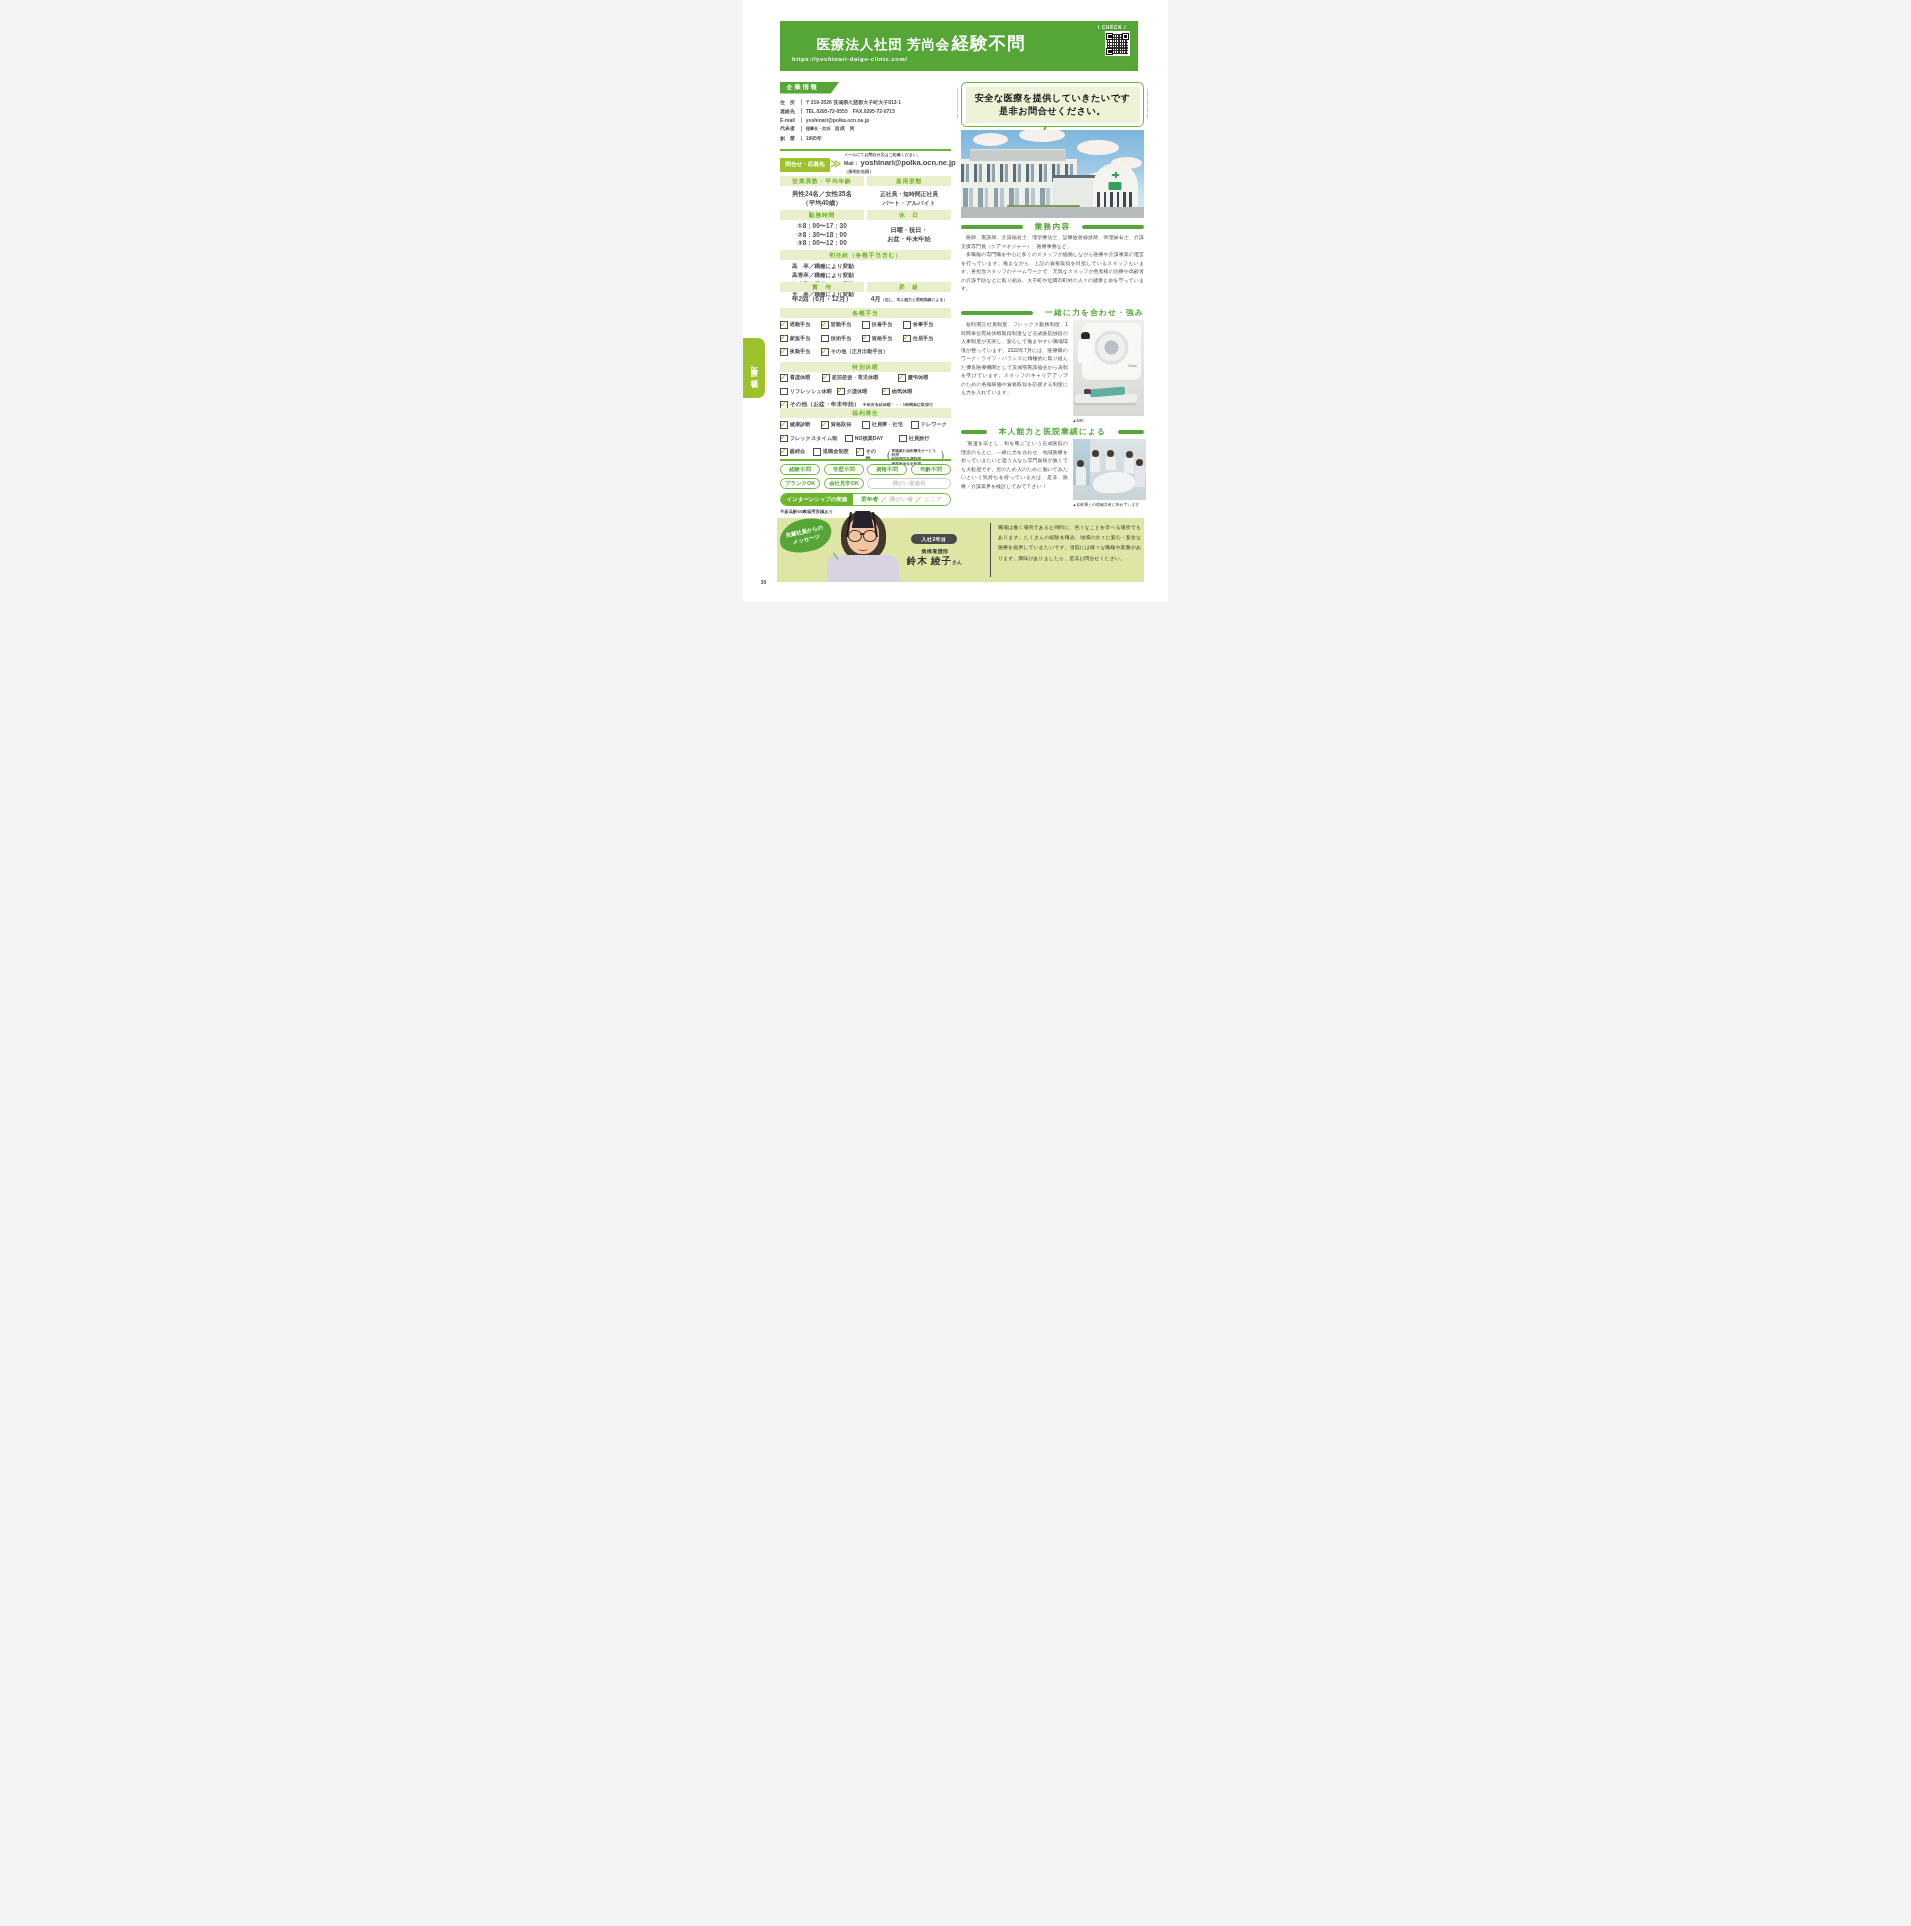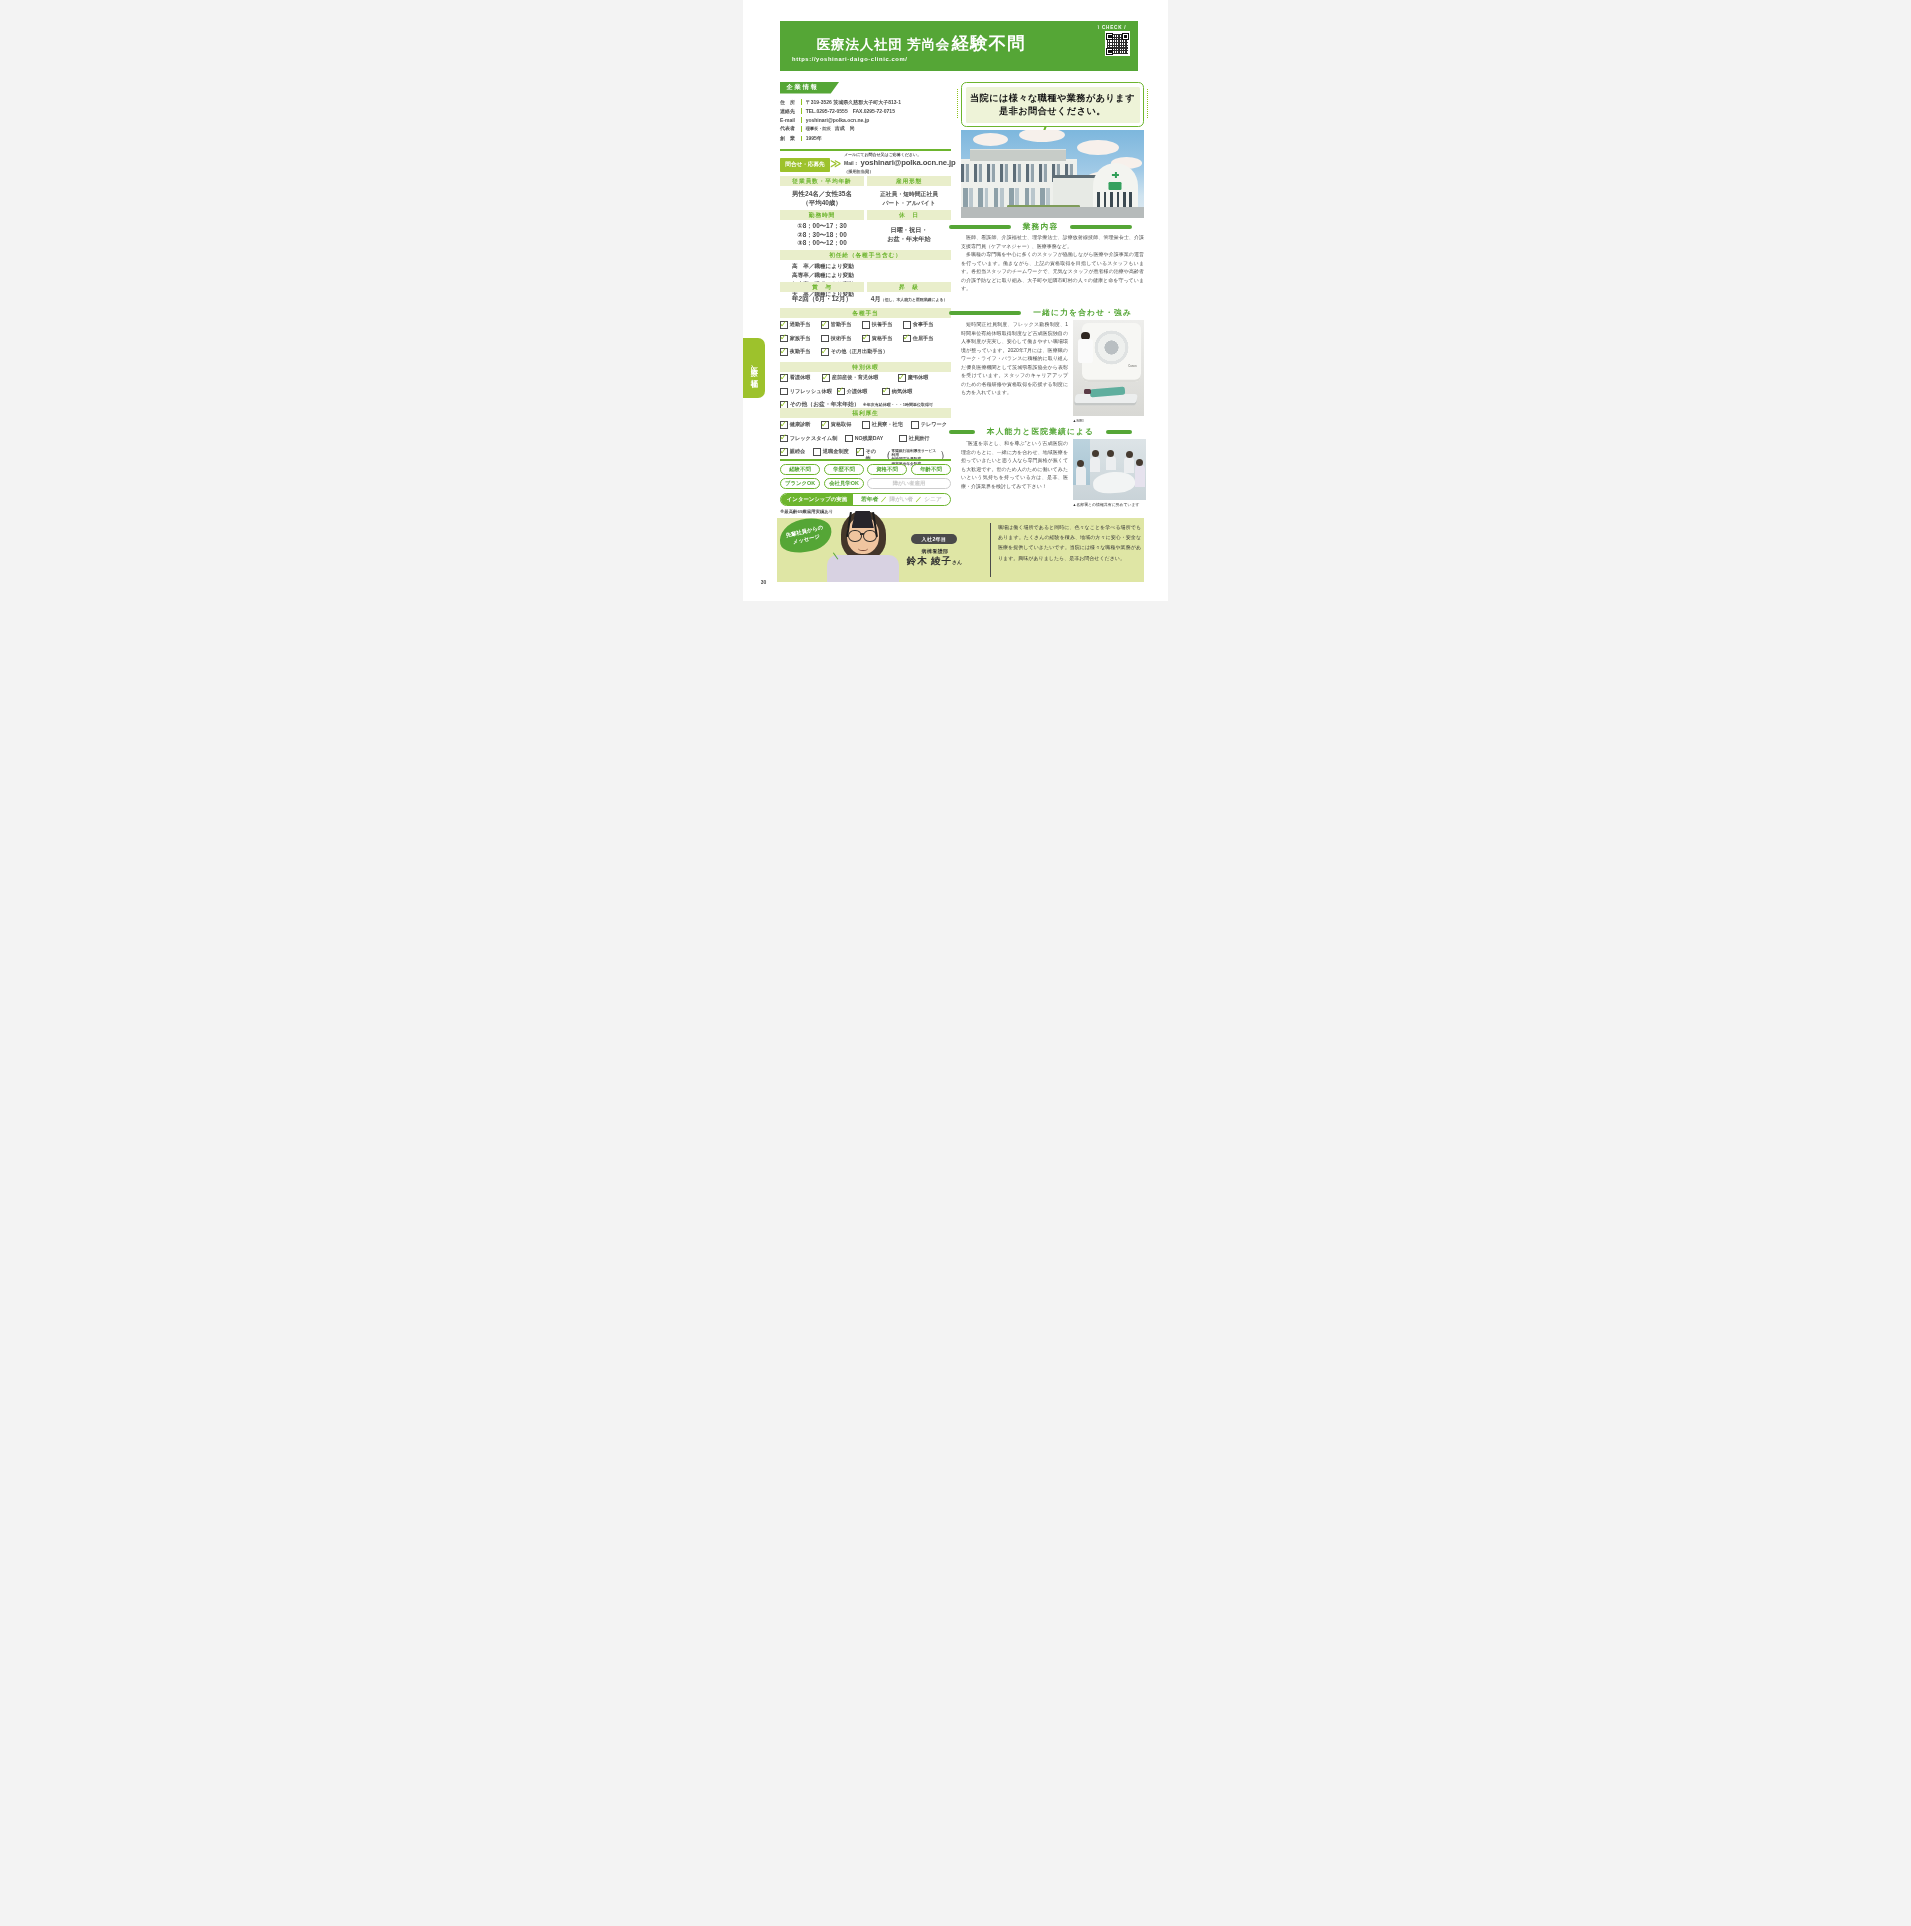--- a/index.html
+++ b/index.html
@@ -88,21 +88,21 @@
   .bld-gable{position:absolute;right:6.2px;bottom:10px;width:45px;height:45px;background:#f3f4f0;border-radius:23px 23px 0 0;}
   .gable-cross{position:absolute;left:50%;top:9.2px;width:6.2px;height:6.2px;transform:translateX(-50%);}
   .gable-cross::before{content:"";position:absolute;left:2.3px;top:0;width:1.9px;height:6.2px;background:#2f9e57;}
   .gable-cross::after{content:"";position:absolute;left:0;top:2.3px;width:6.2px;height:1.9px;background:#2f9e57;}
   .gable-sign{position:absolute;left:50%;top:18.5px;width:13px;height:8.5px;transform:translateX(-50%);background:#35a05e;border-radius:1.2px;}
   .gable-cols{position:absolute;left:4.6px;bottom:0;right:4.6px;height:16px;
               background:repeating-linear-gradient(90deg,#3c4a52 0 2.7px,#f3f4f0 2.7px 6.5px);}
   .ground{position:absolute;left:0;right:0;bottom:0;height:10.8px;background:#b6bbbb;}
   .hedge{position:absolute;left:46px;bottom:10px;width:73px;height:3.1px;background:#7f9c5a;border-radius:1.2px;}
   
-  .sec-head{position:absolute;display:flex;align-items:center;gap:12px;width:183px;left:206px;}
+  .sec-head{position:absolute;display:flex;align-items:center;gap:12px;width:183px;left:218px;}
   .sec-bar{height:4.2px;background:#55a636;border-radius:2.3px;flex:1;}
   .sec-title{color:#55a636;font-weight:bold;font-size:7.7px;letter-spacing:1.2px;white-space:nowrap;}
   .body-txt{font-size:5px;line-height:8.5px;color:#4a4a4a;text-align:justify;}
   .body-txt p{margin:0;text-indent:1em;}
   .biz-txt{position:absolute;left:218px;top:233px;width:183px;}
   .col2{position:absolute;left:218px;display:flex;gap:4.6px;}
   .col2 .txt{width:107px;flex:none;}
   .photo-cap{font-size:3.9px;color:#333;margin-top:1.5px;}
   
   .photo-mri{position:relative;width:71px;height:96px;background:linear-gradient(180deg,#eeeeec,#d8d8d4);overflow:hidden;flex:none;}
@@ -414,21 +414,21 @@
       <span class="intern-slash">／</span>
       <span class="intern-opt">シニア</span>
     </div>
   </div>
   <div class="tags-foot">※最高齢69歳雇用実績あり</div>
 
   <div class="bubble">
     <div class="bubble-dots bdl"></div>
     <div class="bubble-dots bdr"></div>
     <div class="bubble-in">
-      <div>当院には様々な職種や業務があります</div>
+      <div>安全な医療を提供していきたいです</div>
       <div>是非お問合せください。</div>
     </div>
     <div class="bubble-tail"></div>
   </div>
 
   <div class="photo-building">
     <div class="cloud" style="left:11.6px;top:3.1px;width:35px;height:13px;"></div>
     <div class="cloud" style="left:58px;top:-2.3px;width:46px;height:14px;"></div>
     <div class="cloud" style="left:116px;top:10px;width:42px;height:15.4px;"></div>
     <div class="cloud" style="left:150px;top:27px;width:31px;height:11.6px;"></div>

